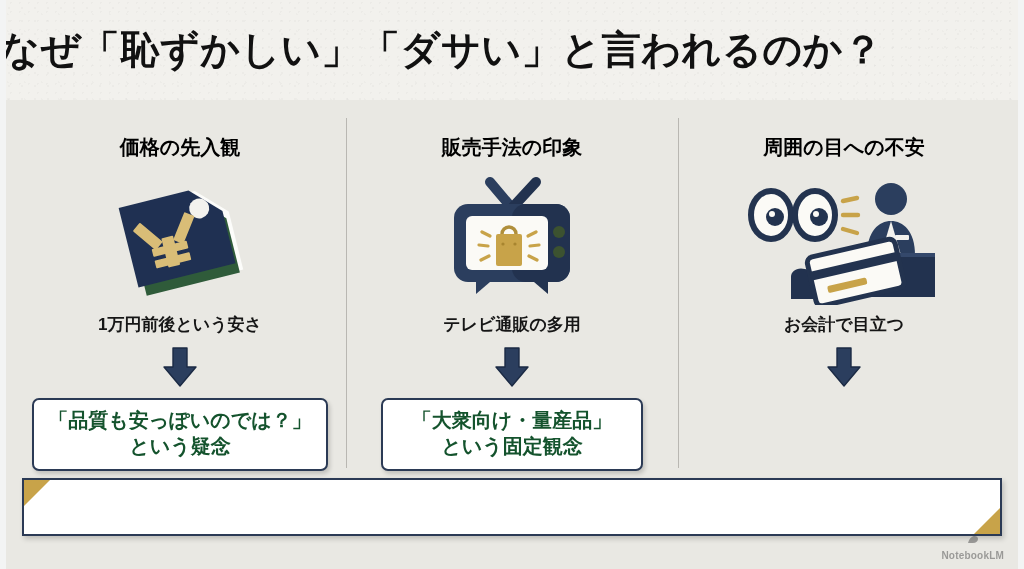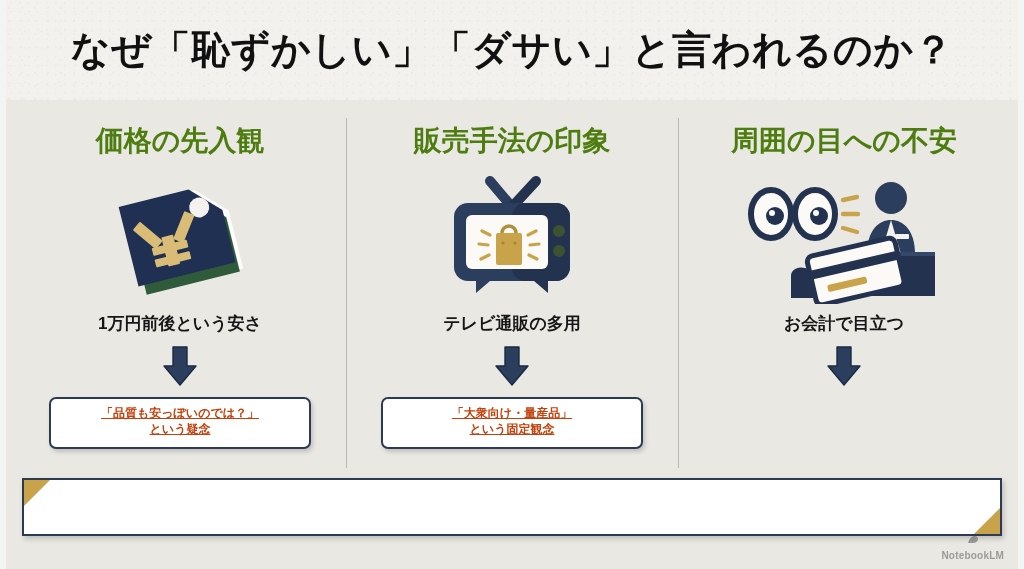--- a/index.html
+++ b/index.html
@@ -31,21 +31,21 @@
 
   
   .header {
     position: absolute;
     left: 0; right: 0; top: 0;
     height: 100px;
     background: #f2f1ed;
     border-bottom: 1px solid #dcdad4;
     display: flex;
     align-items: center;
-    justify-content: center;
+    justify-content: flex-start;
   }
   .header .texture {
     position: absolute;
     inset: 0;
     background-image:
       radial-gradient(circle at 20% 30%, rgba(0,0,0,0.022) 0 1px, transparent 1px),
       radial-gradient(circle at 70% 60%, rgba(0,0,0,0.022) 0 1px, transparent 1px),
       radial-gradient(circle at 45% 85%, rgba(0,0,0,0.018) 0 1px, transparent 1px);
     background-size: 9px 9px, 13px 13px, 17px 17px;
     pointer-events: none;
@@ -88,24 +88,24 @@
     position: absolute;
     left: 0;
     top: 8px;
     bottom: 4px;
     width: 1px;
     background: #b9b7b2;
   }
 
   .col-title {
     font-family: "Liberation Serif", "DejaVu Serif", serif;
-    font-size: 28px;
-    font-weight: 700;
-    color: #4d7c0f;
-    margin-top: 12px;
+    font-size: 20px;
+    font-weight: 700;
+    color: #000000;
+    margin-top: 24px;
     white-space: nowrap;
   }
 
   .icon-slot {
     height: 140px;
     margin-top: 8px;
     display: flex;
     align-items: center;
     justify-content: center;
   }
@@ -129,26 +129,25 @@
     border: 2px solid #2b3a55;
     border-radius: 7px;
     box-shadow: 2px 3px 4px rgba(0,0,0,0.17);
     padding: 7px 14px 9px;
     text-align: center;
     min-width: 262px;
     box-sizing: border-box;
   }
   .outcome-box .line {
     display: block;
-    font-size: 12px;
-    font-weight: 700;
-    color: #c2410c;
+    font-size: 20px;
+    font-weight: 700;
+    color: #14532d;
     line-height: 1.32;
     white-space: nowrap;
-    text-decoration: underline;
   }
 
   
   .banner {
     position: absolute;
     left: 22px;
     right: 22px;
     bottom: 33px;
     height: 54px;
     background: #ffffff;

